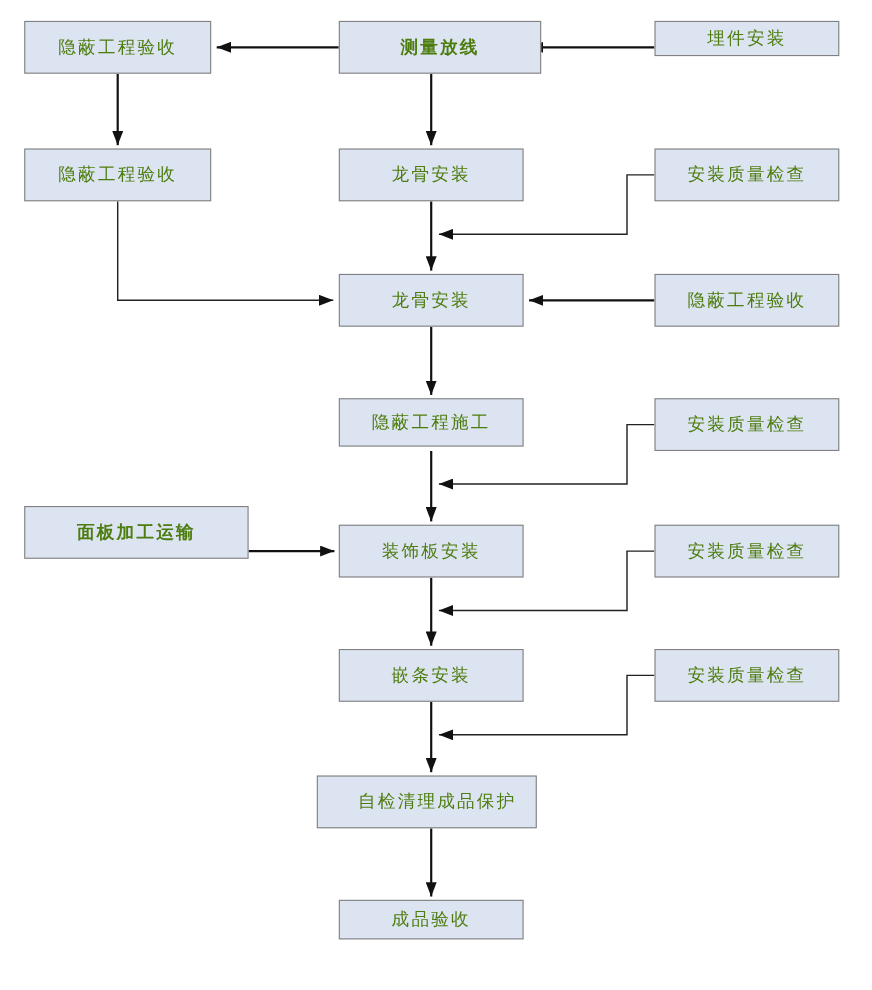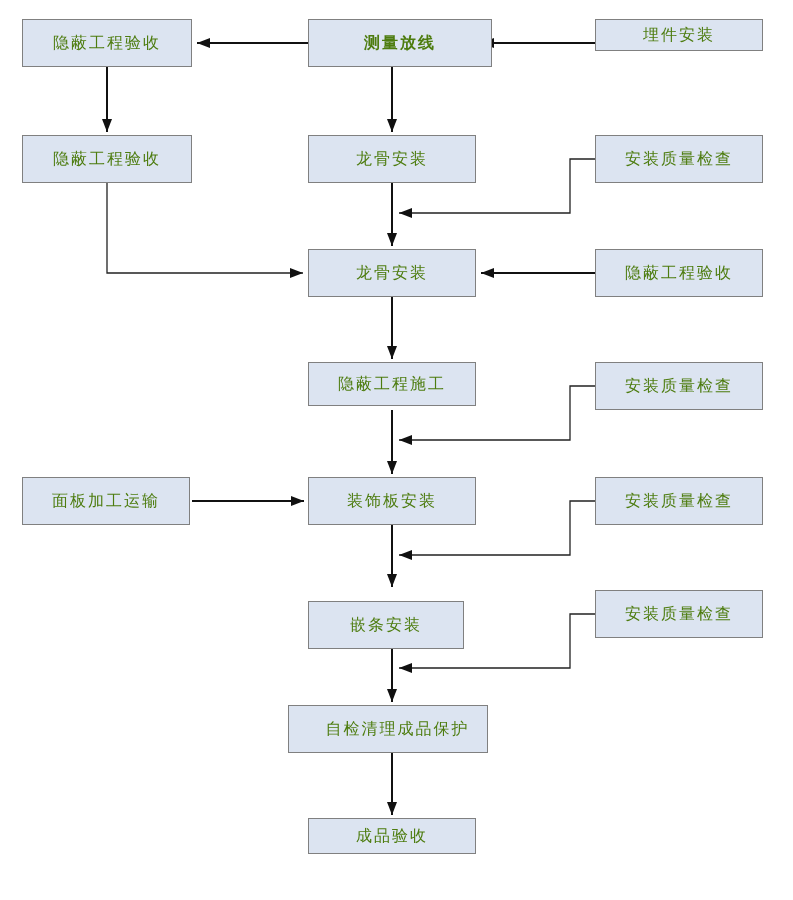--- a/index.html
+++ b/index.html
@@ -75,24 +75,24 @@
   <div class="node" style="left:22px;  top:135px; width:170px; height:48px;">隐蔽工程验收</div>
   <div class="node" style="left:308px; top:135px; width:168px; height:48px;">龙骨安装</div>
   <div class="node" style="left:595px; top:135px; width:168px; height:48px;">安装质量检查</div>
 
   <div class="node" style="left:308px; top:249px; width:168px; height:48px;">龙骨安装</div>
   <div class="node" style="left:595px; top:249px; width:168px; height:48px;">隐蔽工程验收</div>
 
   <div class="node" style="left:308px; top:362px; width:168px; height:44px;">隐蔽工程施工</div>
   <div class="node" style="left:595px; top:362px; width:168px; height:48px;">安装质量检查</div>
 
-  <div class="node" style="left:22px;  top:477px; width:168px; height:48px;">面板加工运输</div>
+  <div class="node" style="left:22px;  top:460px; width:204px; height:48px;font-weight:bold;">面板加工运输</div>
   <div class="node" style="left:308px; top:477px; width:168px; height:48px;text-align:right;">装饰板安装</div>
   <div class="node" style="left:595px; top:477px; width:168px; height:48px;">安装质量检查</div>
 
-  <div class="node" style="left:308px; top:590px; width:156px; height:48px;margin-top:11px;">嵌条安装</div>
+  <div class="node" style="left:308px; top:590px; width:168px; height:48px;">嵌条安装</div>
   <div class="node" style="left:595px; top:590px; width:168px; height:48px;">安装质量检查</div>
 
   <div class="node" style="left:288px; top:705px; width:200px; height:48px;padding-left:19px;">自检清理成品保护</div>
 
   <div class="node" style="left:308px; top:818px; width:168px; height:36px;">成品验收</div>
 
 </div>
 
 </body></html>

